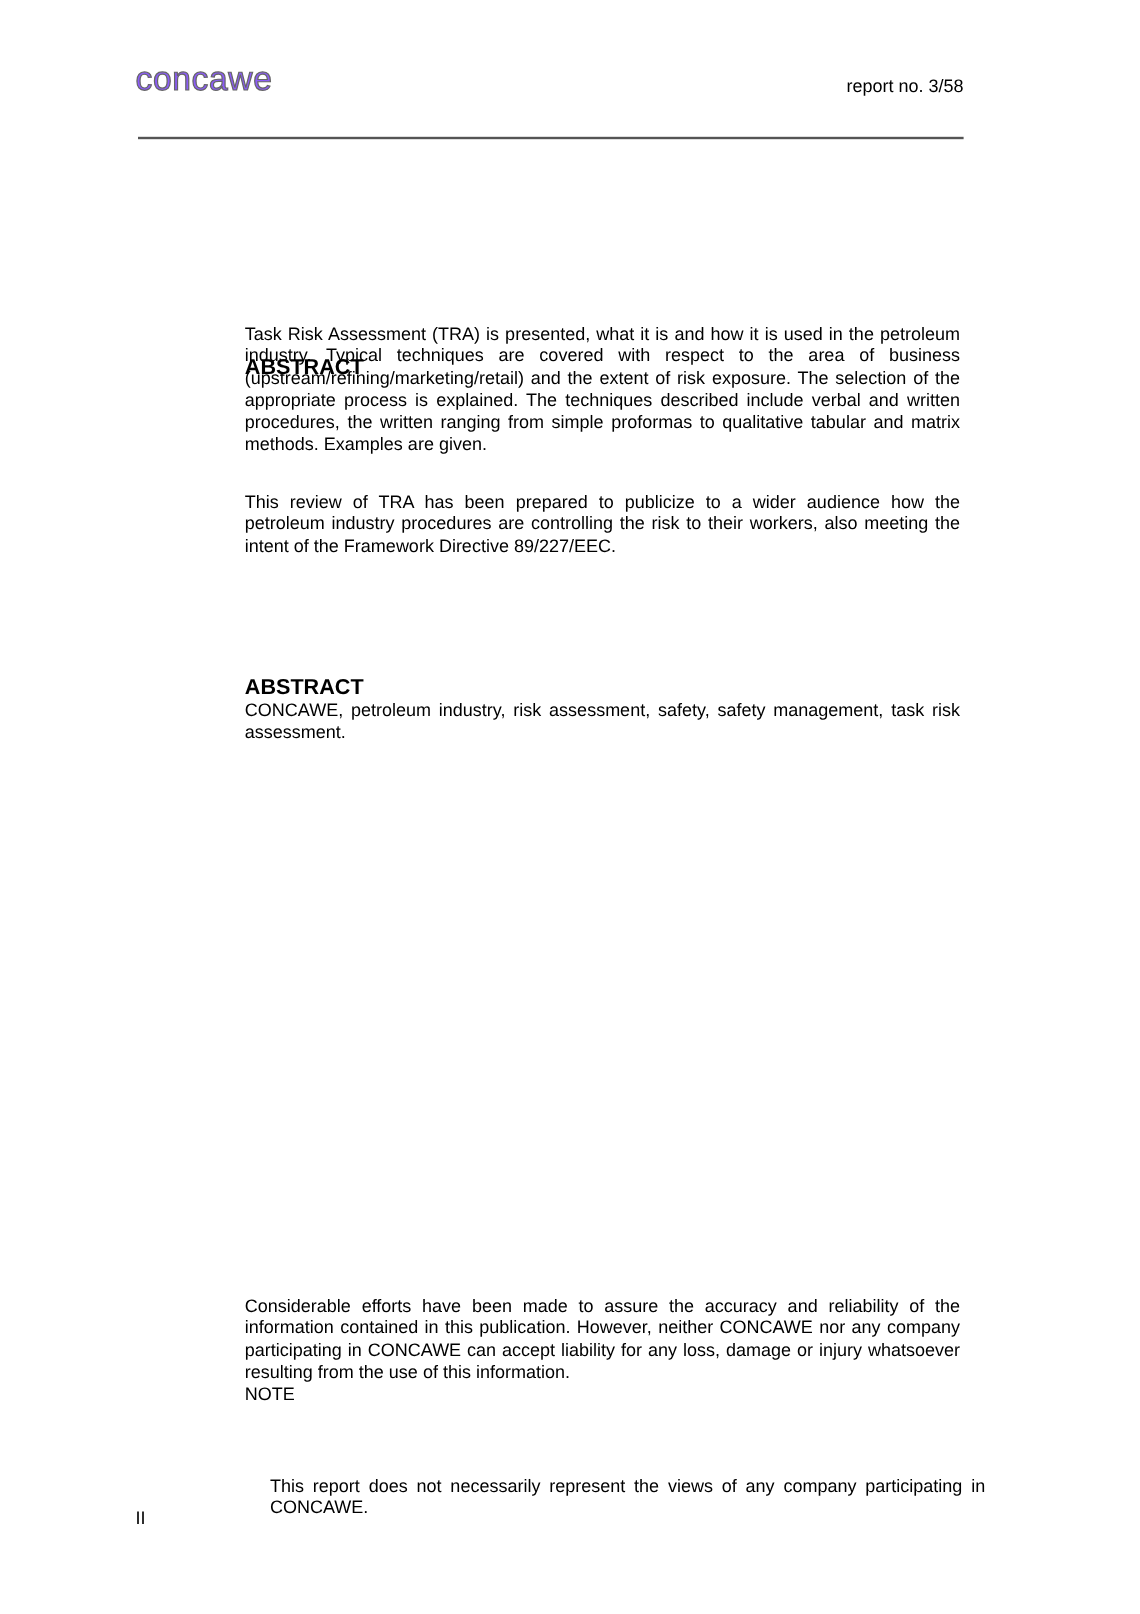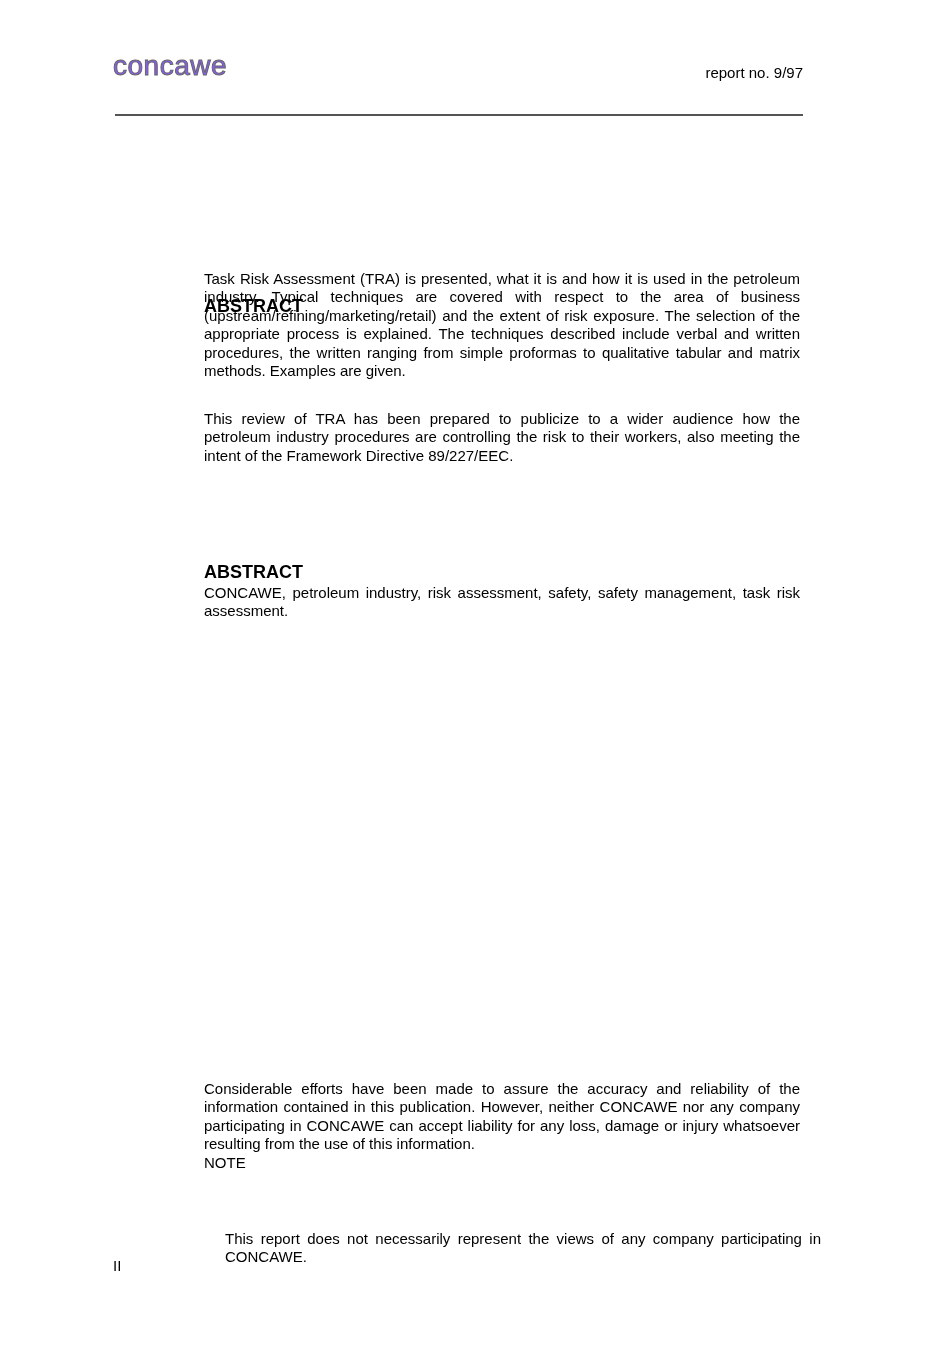--- a/index.html
+++ b/index.html
@@ -19,21 +19,21 @@
     .keywords-heading { top: 561px; }
     .keywords-p { top: 584px; }
     .note { top: 1080px; }
     .note-p2 { top: 1230px; margin-left: 21px; }
     .page-num { position: absolute; left: 113px; top: 1257px; font-size: 15px; line-height: 18px; }
   </style>
 </head>
 <body>
 
 <div class="logo">concawe</div>
-<div class="report-no">report no. 9/97</div>
+<div class="report-no">report no. 3/58</div>
 <div class="header-rule"></div>
 
 <h2 class="content abstract-heading">ABSTRACT</h2>
 <p class="content abstract-p1">Task Risk Assessment (TRA) is presented, what it is and how it is used in the petroleum industry. Typical techniques are covered with respect to the area of business (upstream/refining/marketing/retail) and the extent of risk exposure. The selection of the appropriate process is explained. The techniques described include verbal and written procedures, the written ranging from simple proformas to qualitative tabular and matrix methods. Examples are given.</p>
 <p class="content abstract-p2">This review of TRA has been prepared to publicize to a wider audience how the petroleum industry procedures are controlling the risk to their workers, also meeting the intent of the Framework  Directive 89/227/EEC.</p>
 
 <h2 class="content keywords-heading">ABSTRACT</h2>
 <p class="content keywords-p">CONCAWE, petroleum industry, risk assessment, safety, safety management, task risk assessment.</p>
 
 <div class="content note">

